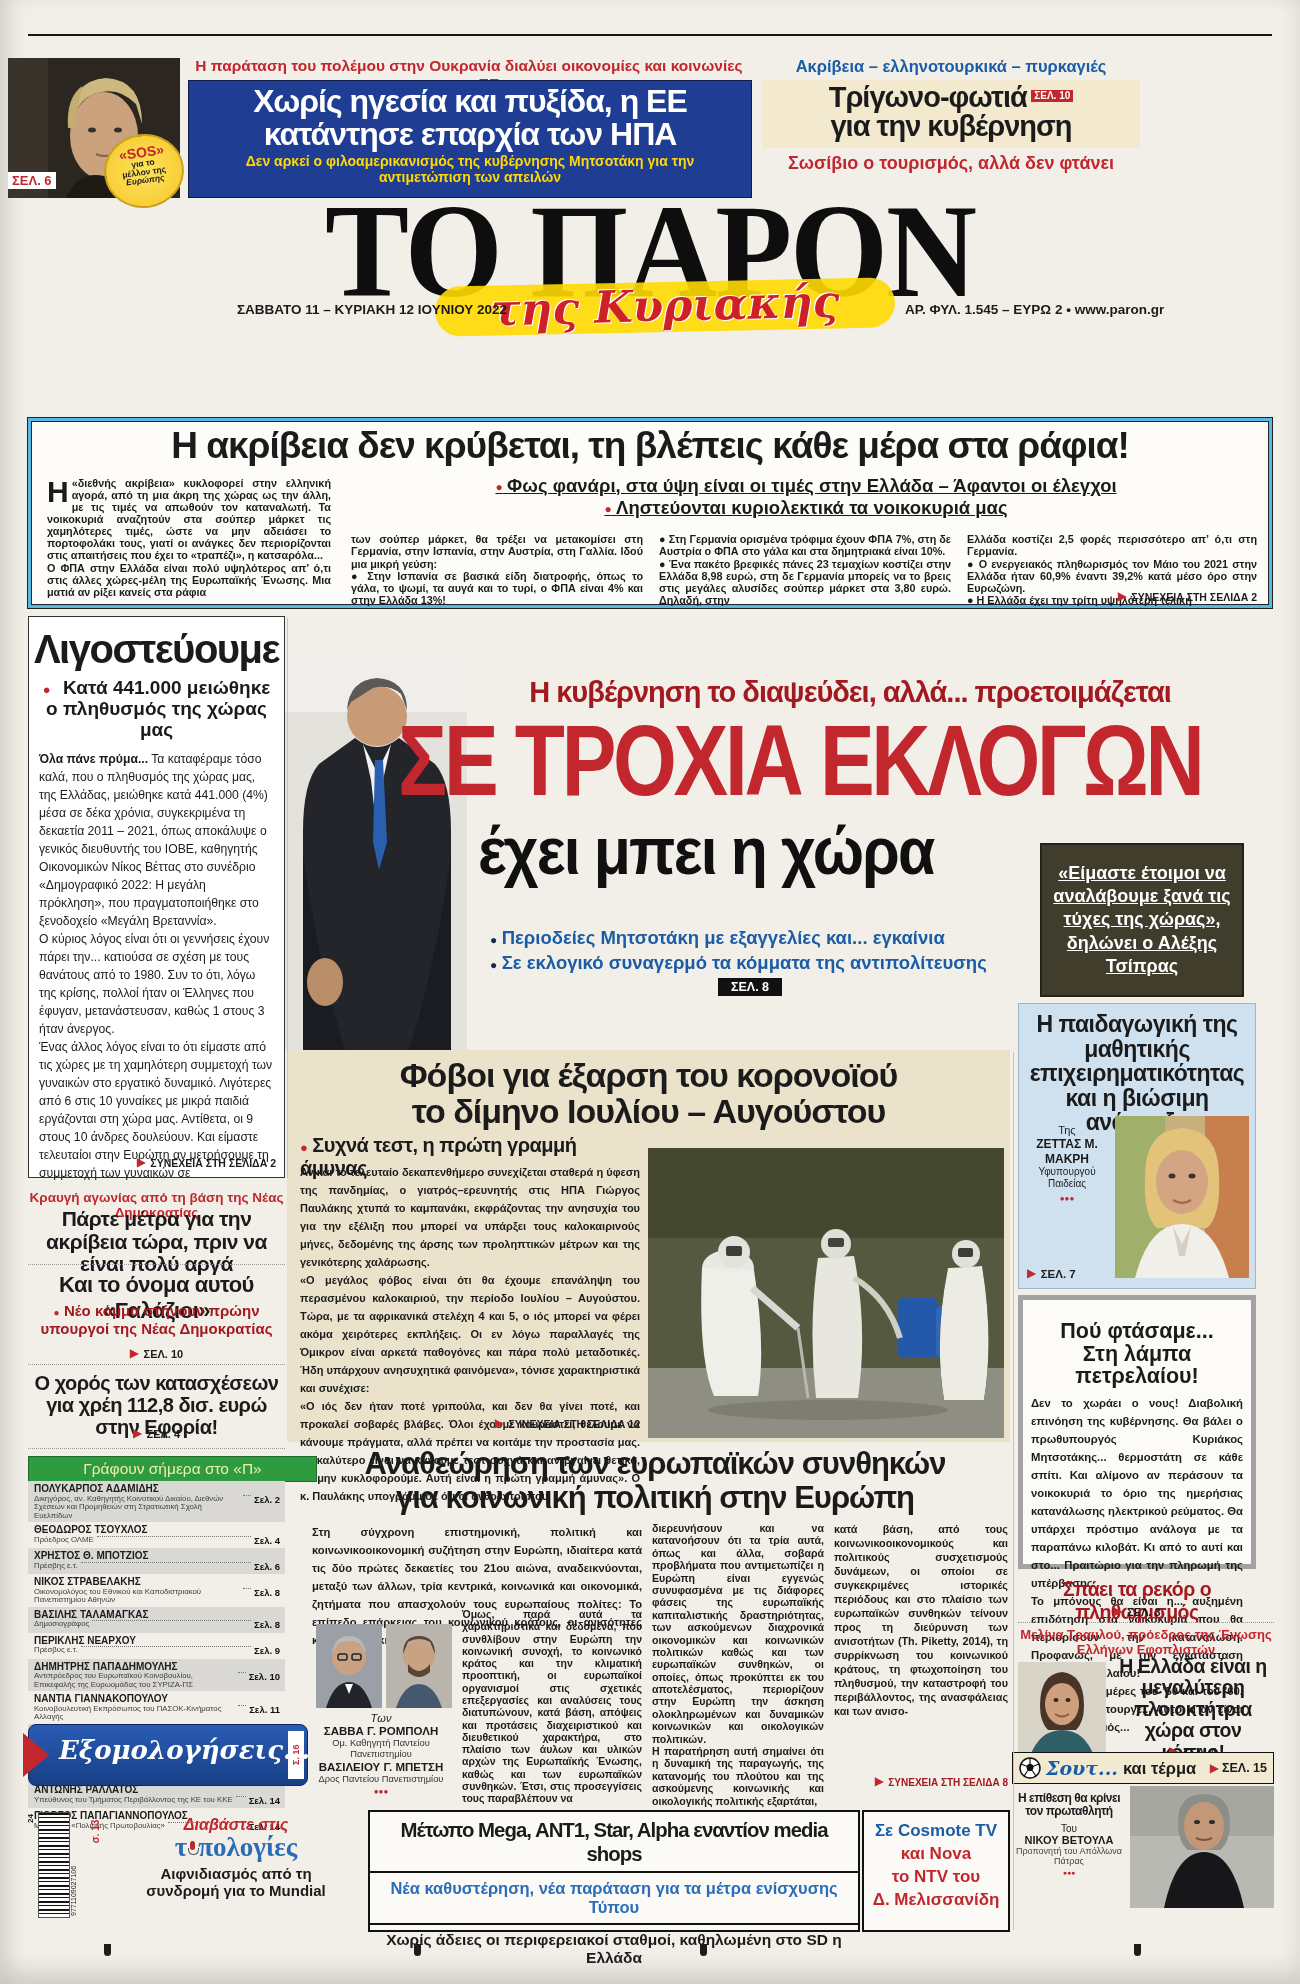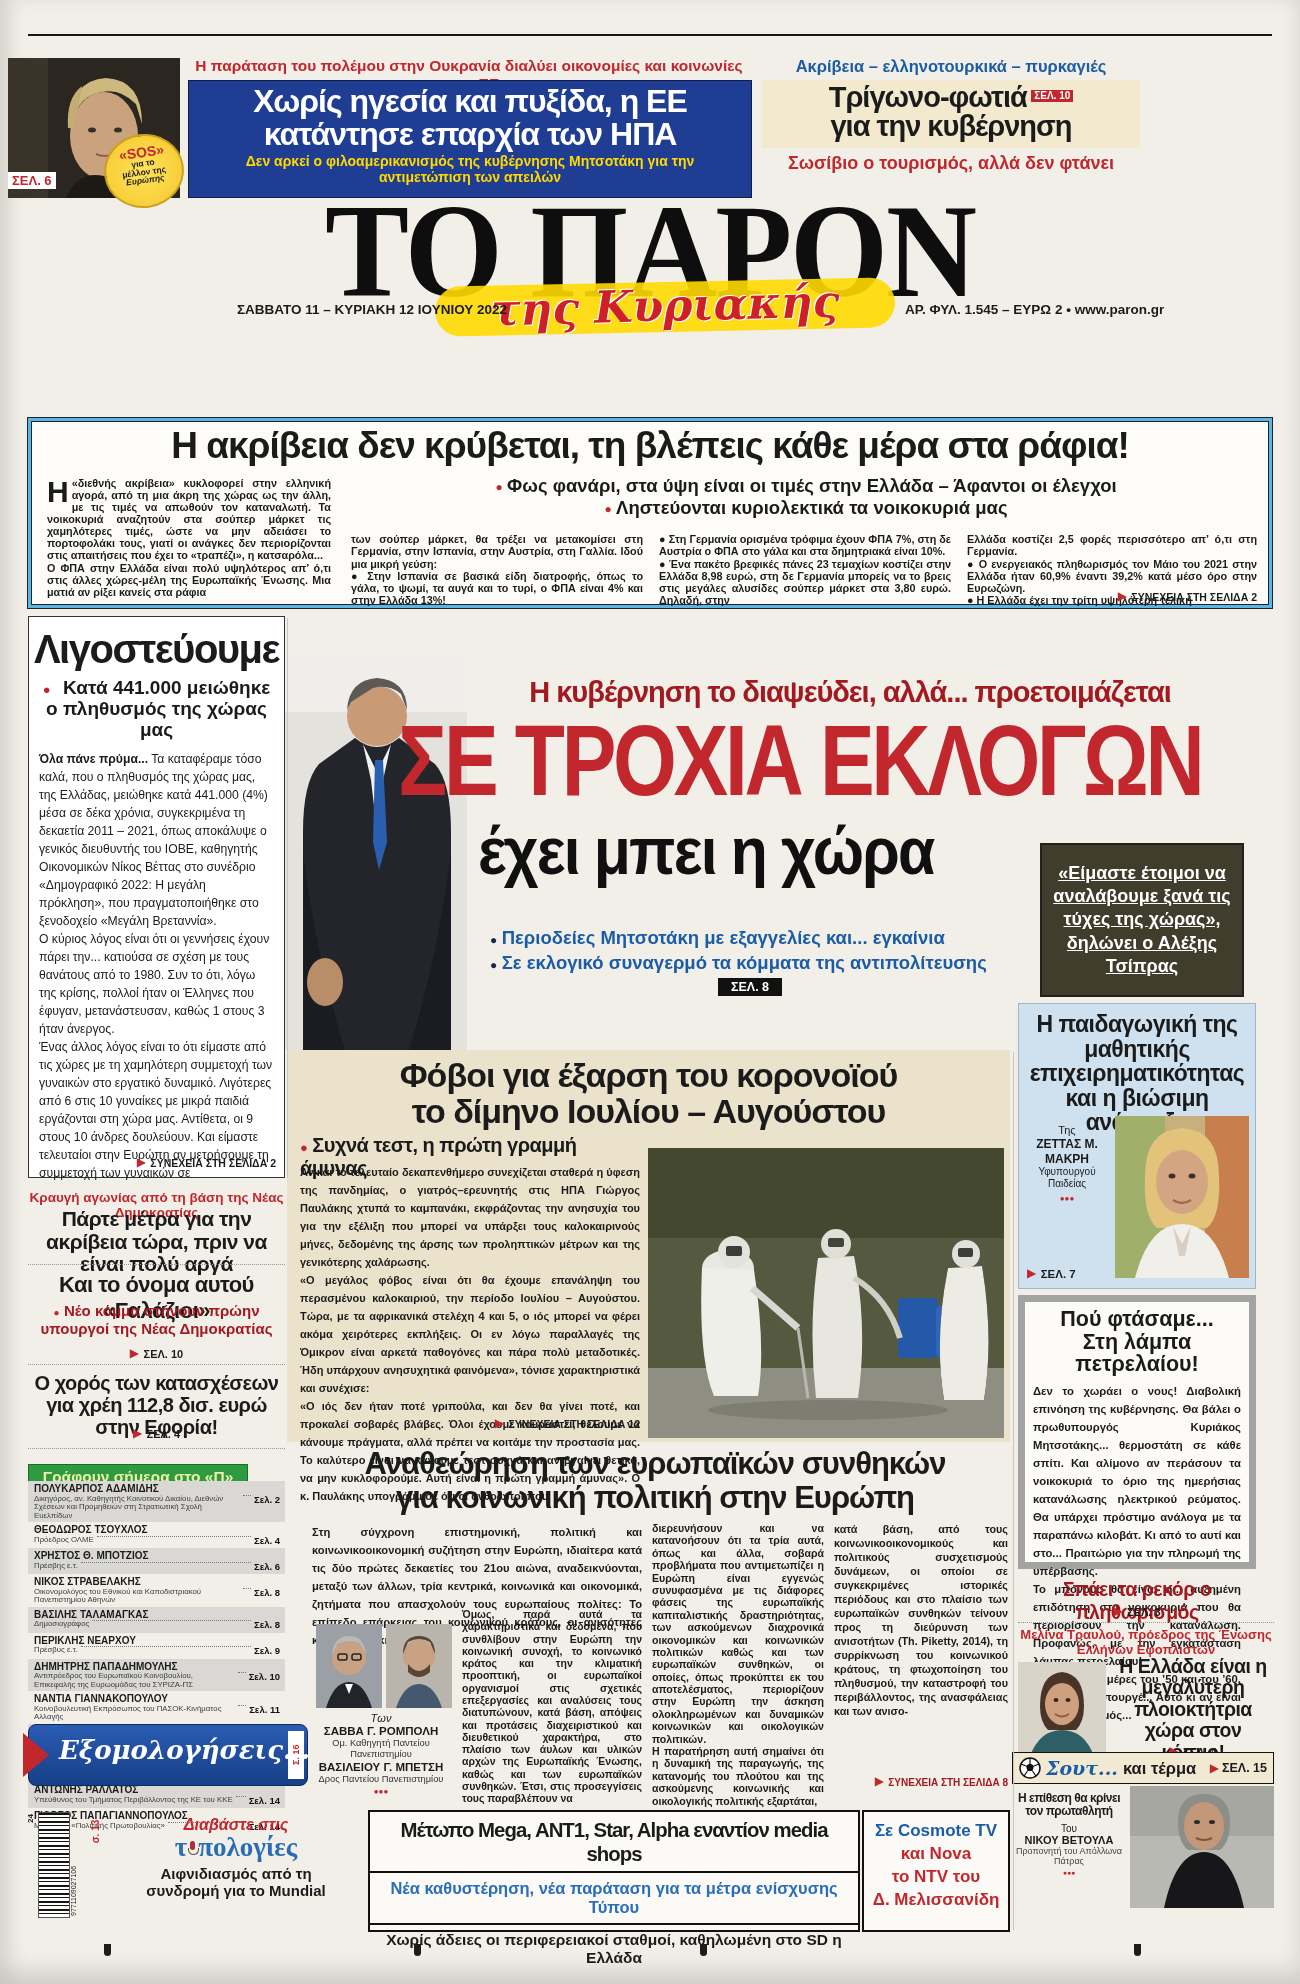--- a/index.html
+++ b/index.html
@@ -80,21 +80,21 @@
   <div class="abs" style="left:237px;top:302px;font-size:13.5px;font-weight:900;">ΣΑΒΒΑΤΟ 11 – ΚΥΡΙΑΚΗ 12 ΙΟΥΝΙΟΥ 2022</div>
   <div class="abs" style="left:905px;top:302px;font-size:13.5px;font-weight:900;">ΑΡ. ΦΥΛ. 1.545  –  ΕΥΡΩ 2 • www.paron.gr</div>
 
   <div class="abs" style="left:28px;top:418px;width:1244px;height:190px;background:#fdfcf8;border:3px solid #59b7e5;outline:1px solid #222;box-shadow:inset 0 0 0 1px #222;box-sizing:border-box;">
     <div class="c" style="font-size:37px;font-weight:900;letter-spacing:-1px;margin-top:4px;">Η ακρίβεια δεν κρύβεται, τη βλέπεις κάθε μέρα στα ράφια!</div>
     <div class="abs" style="left:16px;top:56px;width:284px;">
       <span style="float:left;font-size:30px;font-weight:900;line-height:.85;margin:2px 3px 0 0;">Η</span>
       <span class="pl j" style="font-size:10.8px;line-height:1.12;font-weight:600;display:block;">«διεθνής ακρίβεια» κυκλοφορεί στην ελληνική αγορά, από τη μια άκρη της χώρας ως την άλλη, με τις τιμές να απωθούν τον καταναλωτή. Τα νοικοκυριά αναζητούν στα σούπερ μάρκετ τις χαμηλότερες τιμές, ώστε να μην αδειάσει το πορτοφολάκι τους, γιατί οι ανάγκες δεν περιορίζονται στις απαιτήσεις που έχει το «τραπέζι», η κατσαρόλα...
 Ο ΦΠΑ στην Ελλάδα είναι πολύ υψηλότερος απ’ ό,τι στις άλλες χώρες-μέλη της Ευρωπαϊκής Ένωσης. Μια ματιά αν ρίξει κανείς στα ράφια</span>
     </div>
-    <div class="abs c" style="left:320px;top:54px;width:910px;">
+    <div class="abs c" style="left:320px;top:54px;width:910px;text-decoration:underline;">
       <div><span class="arrow" style="color:#c1272d;">●</span> <span style="font-size:18.5px;font-weight:900;">Φως φανάρι, στα ύψη είναι οι τιμές στην Ελλάδα – Άφαντοι οι έλεγχοι</span></div>
       <div><span class="arrow" style="color:#c1272d;">●</span> <span style="font-size:18.5px;font-weight:900;">Ληστεύονται κυριολεκτικά τα νοικοκυριά μας</span></div>
     </div>
     <div class="abs pl j" style="left:320px;top:112px;width:292px;font-size:10.8px;line-height:1.14;font-weight:600;">των σούπερ μάρκετ, θα τρέξει να μετακομίσει στη Γερμανία, στην Ισπανία, στην Αυστρία, στη Γαλλία. Ιδού μια μικρή γεύση:
 ● Στην Ισπανία σε βασικά είδη διατροφής, όπως το γάλα, το ψωμί, τα αυγά και το τυρί, ο ΦΠΑ είναι 4% και στην Ελλάδα 13%!</div>
     <div class="abs pl j" style="left:628px;top:112px;width:292px;font-size:10.8px;line-height:1.14;font-weight:600;">● Στη Γερμανία ορισμένα τρόφιμα έχουν ΦΠΑ 7%, στη δε Αυστρία ο ΦΠΑ στο γάλα και στα δημητριακά είναι 10%.
 ● Ένα πακέτο βρεφικές πάνες 23 τεμαχίων κοστίζει στην Ελλάδα 8,98 ευρώ, στη δε Γερμανία μπορείς να το βρεις στις μεγάλες αλυσίδες σούπερ μάρκετ στα 3,80 ευρώ. Δηλαδή, στην</div>
     <div class="abs pl j" style="left:936px;top:112px;width:290px;font-size:10.8px;line-height:1.14;font-weight:600;">Ελλάδα κοστίζει 2,5 φορές περισσότερο απ’ ό,τι στη Γερμανία.
 ● Ο ενεργειακός πληθωρισμός τον Μάιο του 2021 στην Ελλάδα ήταν 60,9% έναντι 39,2% κατά μέσο όρο στην Ευρωζώνη.
 ● Η Ελλάδα έχει την τρίτη υψηλότερη τελική</div>
@@ -210,21 +210,21 @@
     <span style="font-size:11px;font-weight:900;">ΣΕΛ. 10</span>
   </div>
   <div class="abs dotrule" style="left:28px;top:1364px;width:257px;"></div>
   <div class="abs c" style="left:28px;top:1372px;width:257px;font-size:20px;font-weight:900;line-height:1.1;letter-spacing:-.5px;">Ο χορός των κατασχέσεων για χρέη 112,8 δισ. ευρώ στην Εφορία!</div>
   <div class="abs c" style="left:28px;top:1424px;width:257px;">
     <span class="arrow">▶</span>
     <span style="font-size:11px;font-weight:900;">ΣΕΛ. 4</span>
   </div>
   <div class="abs dotrule" style="left:28px;top:1448px;width:257px;"></div>
 
-  <div class="abs c" style="left:28px;top:1456px;width:220px;background:#2e9b41;color:#eef0a8;font-weight:700;font-size:15.5px;padding:3px 0;border:1px solid #1d6b2b;box-sizing:border-box;margin-top:8px;">Γράφουν σήμερα στο «Π»</div>
+  <div class="abs c" style="left:28px;top:1456px;width:289px;background:#2e9b41;color:#eef0a8;font-weight:400;font-size:15.5px;padding:3px 0;border:1px solid #1d6b2b;box-sizing:border-box;">Γράφουν σήμερα στο «Π»</div>
   <div class="abs" style="left:28px;top:1481px;width:257px;">
     <div class="controw g">
         <div class="cname">ΠΟΛΥΚΑΡΠΟΣ ΑΔΑΜΙΔΗΣ</div>
         <div class="crole">
           <span class="txt">Δικηγόρος, αν. Καθηγητής Κοινοτικού Δικαίου, Διεθνών Σχέσεων και Προμηθειών στη Στρατιωτική Σχολή Ευελπίδων</span>
           <span class="lead"></span>
           <span class="pg">Σελ. 2</span>
         </div>
       </div>
     <div class="controw">
@@ -417,21 +417,21 @@
         <path d="M20,162 Q34,108 67,108 Q100,108 114,162 Z" fill="#f0efe9"></path>
         <path d="M58,110 L67,128 L76,110 L70,140 L64,140 Z" fill="#d8cfc2"></path>
       </svg>
     </div>
     <div class="abs" style="left:8px;bottom:6px;">
       <span class="arrow">▶</span>
       <span style="font-weight:900;font-size:11.5px;">ΣΕΛ. 7</span>
     </div>
   </div>
 
-  <div class="abs" style="left:1018px;top:1295px;width:238px;height:274px;border:7px solid #a3a3a3;background:#fcfbf7;box-sizing:border-box;padding:6px 8px;">
+  <div class="abs" style="left:1018px;top:1295px;width:238px;height:274px;border:5px solid #a3a3a3;background:#fcfbf7;box-sizing:border-box;padding:20px 8px;">
     <div class="c" style="font-size:21.5px;font-weight:900;line-height:1.05;">Πού φτάσαμε...</div>
     <div class="c" style="font-size:21.5px;font-weight:900;line-height:1.05;">Στη λάμπα πετρελαίου!</div>
     <div class="j" style="margin-top:5px;">
       <b style="font-size:11.3px;">Δεν το χωράει ο νους!</b><span class="pl" style="font-size:11.3px;line-height:1.18;font-weight:600;"> Διαβολική επινόηση της κυβέρνησης. Θα βάλει ο πρωθυπουργός Κυριάκος Μητσοτάκης... θερμοστάτη σε κάθε σπίτι. Και αλίμονο αν περάσουν τα νοικοκυριά το όριο της ημερήσιας κατανάλωσης ηλεκτρικού ρεύματος. Θα υπάρχει πρόστιμο ανάλογα με τα παραπάνω κιλοβάτ. Κι από το αυτί και στο... Πραιτώριο για την πληρωμή της υπέρβασης.
 Το μπόνους θα είναι η... αυξημένη επιδότηση στα νοικοκυριά που θα περιορίσουν την κατανάλωση. Προφανώς, με την εγκατάσταση λάμπας πετρελαίου!
 Γυρίζουμε σε μέρες του ’50 και του ’60, κύριε πρωθυπουργέ... Αυτό κι αν είναι εκσυγχρονισμός...</span>
     </div>
   </div>
 
   <div class="abs c" style="left:1018px;top:1578px;width:238px;font-size:19.5px;font-weight:900;color:#a2191f;letter-spacing:-.5px;">Σπάει τα ρεκόρ ο πληθωρισμός</div>

